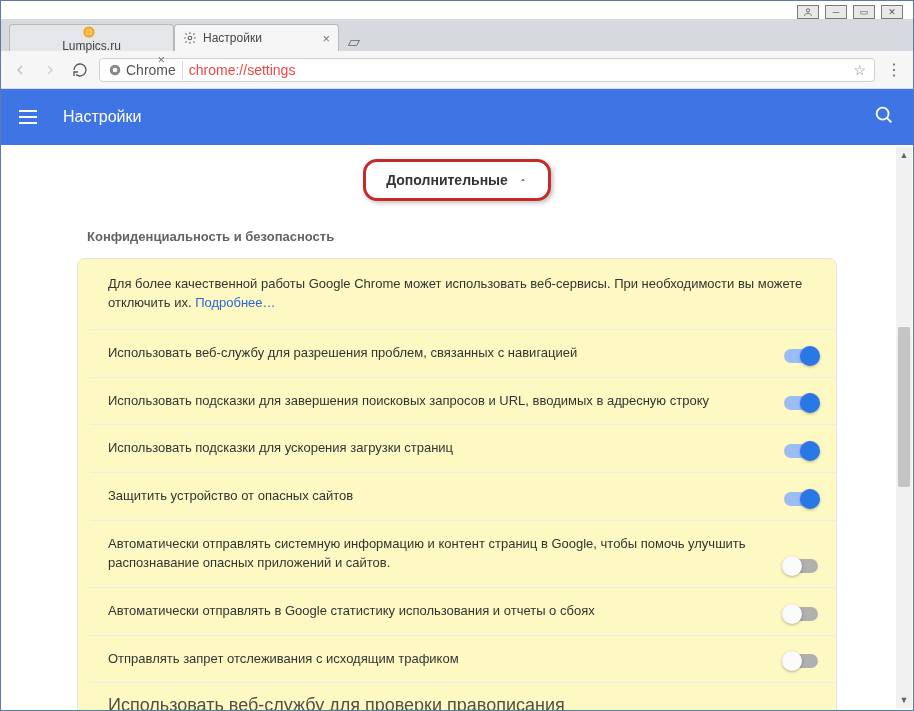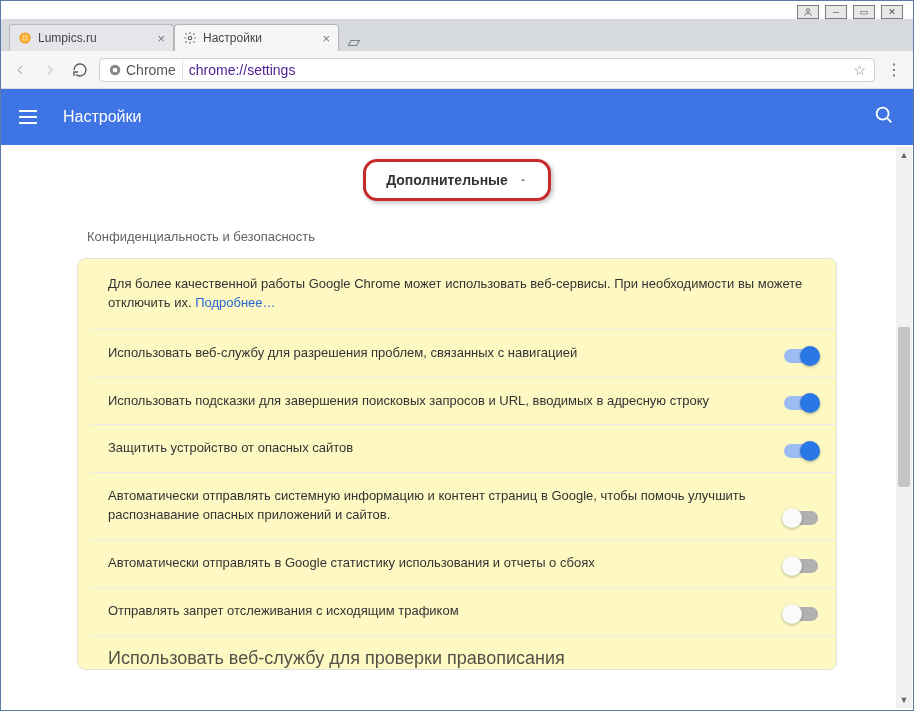--- a/index.html
+++ b/index.html
@@ -55,21 +55,21 @@
     align-items: center;
     padding: 0 8px;
     font-size: 12px;
     color: #444;
     margin-right: 0px;
     cursor: pointer;
     position: relative;
     border: 1px solid #b8b8b8;
     border-bottom: none;
   }
-  .tab.inactive { background: #e4e6ea; }
+  .tab.inactive { background: #e4e6ea; flex-direction: column; }
   .tab.active { background: #f6f6f6; }
   .tab .favicon { width: 14px; height: 14px; margin-right: 6px; display:inline-flex; align-items:center; justify-content:center;}
   .tab .close { margin-left: auto; color:#777; font-size:13px; line-height:1;}
   .new-tab {
     width: 22px; height: 20px; margin-left:4px; display:flex; align-items:center; justify-content:center; color:#666; cursor:pointer;
   }
   
   .addr-row {
     height: 38px;
     background: #f6f6f6;
@@ -91,21 +91,21 @@
     background:#fff;
     display:flex;
     align-items:center;
     padding:0 8px;
     gap:6px;
     font-size:14px;
     color:#333;
   }
   .omnibox .chip { color:#555; display:flex; align-items:center; gap:4px;}
   .omnibox .divider { width:1px; height:18px; background:#ddd;}
-  .omnibox .url-path { color:#4c1d95; }
+  .omnibox .url-path { color:#ef4444; }
   .omnibox .star { margin-left:auto; color:#888; cursor:pointer;}
   .menu-dots { width:22px; display:flex; align-items:center; justify-content:center; color:#666; cursor:pointer; font-size:16px;}
   
   .page-header {
     height: 56px;
     background:#3e74e4;
     display:flex;
     align-items:center;
     color:#fff;
     padding:0 18px;
@@ -141,21 +141,21 @@
     color:#333;
     cursor:pointer;
     border: 3px solid #c72a2a;
     border-radius: 14px;
     box-shadow: 2px 2px 4px rgba(0,0,0,0.25);
     background:#fff;
   }
   .section-title {
     font-size:13px;
     color:#636363;
-    font-weight:400;
+    font-weight:700;
     padding: 10px 10px 14px 10px;
   }
   .card {
     border:1px solid #e3e3e3;
     border-radius:8px;
     background:#fef9c3;
     padding-left:12px;
   }
   .intro-row {
     padding: 16px 18px;
@@ -326,20 +326,26 @@
             <div class="knob"></div>
           </div>
       </div>
       <div class="setting-row">
         <div class="setting-text">Использовать подсказки для завершения поисковых запросов и URL, вводимых в адресную строку</div>
         <div class="toggle on">
             <div class="knob"></div>
           </div>
       </div>
       <div class="setting-row">
+        <div class="setting-text">Использовать подсказки для ускорения загрузки страниц</div>
+        <div class="toggle on">
+            <div class="knob"></div>
+          </div>
+      </div>
+      <div class="setting-row">
         <div class="setting-text">Защитить устройство от опасных сайтов</div>
         <div class="toggle on">
             <div class="knob"></div>
           </div>
       </div>
       <div class="setting-row">
         <div class="setting-text">Автоматически отправлять системную информацию и контент страниц в Google, чтобы помочь улучшить распознавание опасных приложений и сайтов.</div>
         <div class="toggle off">
             <div class="knob"></div>
           </div>

